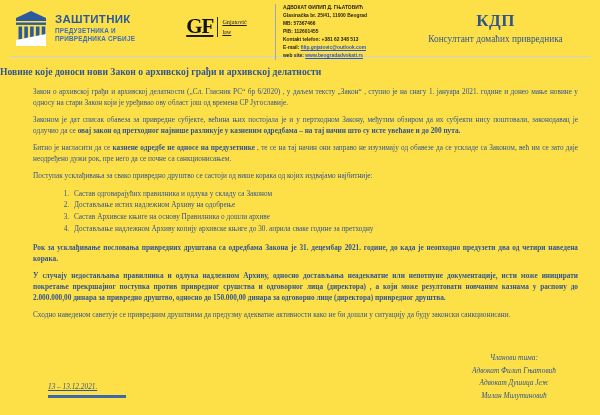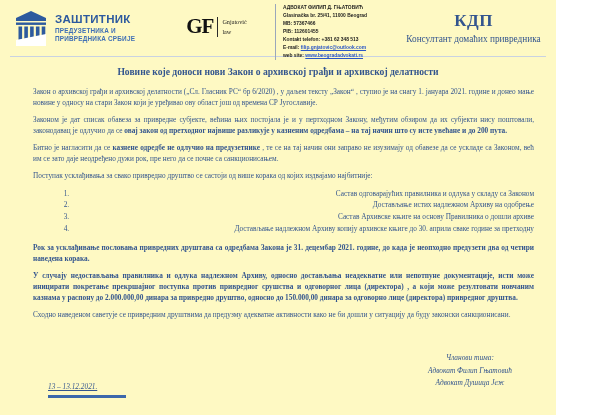--- a/index.html
+++ b/index.html
@@ -9,23 +9,23 @@
   }
   body {
     width: 600px;
     height: 415px;
     overflow: hidden;
     font-family: "Liberation Serif", serif;
     color: #33558e;
   }
   .page {
     position: relative;
-    width: 556px;
+    width: 600px;
     height: 415px;
-    background: #fef9c3;
+    background: #fde047;
     box-sizing: border-box;
   }
 
   
   .header {
     display: flex;
     align-items: flex-start;
     padding: 4px 10px 0 14px;
     height: 56px;
     box-sizing: border-box;
@@ -69,20 +69,21 @@
     display: flex;
     align-items: center;
     justify-content: center;
     padding-top: 12px;
   }
   .gf-wrap {
     display: flex;
     align-items: center;
     gap: 4px;
     color: #1b1b1b;
+    text-decoration: underline;
   }
   .gf-mark {
     font-family: "Liberation Serif", serif;
     font-weight: bold;
     font-size: 21px;
     letter-spacing: -1px;
     line-height: 1;
     color: #111;
   }
   .gf-rule {
@@ -136,21 +137,21 @@
   }
 
   .header-rule {
     height: 1px;
     background: #c9d2e2;
     margin: 0 10px 0 10px;
   }
 
   
   .doc-title {
-    text-align: center;
+    text-align: left;
     font-family: "Liberation Serif", serif;
     font-weight: bold;
     font-size: 9.6px;
     color: #33558e;
     margin: 9px 0 9px 0;
   }
   .content {
     padding: 0 22px 0 24px;
     font-size: 7.3px;
     line-height: 1.52;
@@ -165,21 +166,21 @@
 
   ol.steps {
     margin: 2px 0 7px 0;
     padding-left: 38px;
     font-size: 7.3px;
     line-height: 1.62;
   }
   ol.steps li {
     margin: 0;
     padding-left: 3px;
-    text-align: right;
+    text-align: left;
   }
 
   
   .signature {
     position: absolute;
     right: 44px;
     top: 352px;
     text-align: center;
     font-family: "Liberation Serif", serif;
     font-style: italic;
@@ -277,41 +278,42 @@
   </div>
 
   <div class="header-rule"></div>
 
   <div class="doc-title">Новине које доноси нови Закон о архивској грађи и архивској делатности</div>
 
   <div class="content">
     <div>
         <p><span>Закон о архивској грађи и архивској делатности („Сл. Гласник РС“ бр 6/2020) , у даљем тексту „Закон“ , ступио је на снагу 1. јануара 2021. године и донео мање новине у односу на стари Закон који је уређивао ову област још од времена СР Југославије.</span></p>
         <p><span>Законом је дат списак обавеза за привредне субјекте, већина њих постојала је и у пертходном Закону, међутим обзиром да их субјекти нису поштовали, законодавац је одлучио да се </span><b>овај закон од претходног највише разликује у казненим одредбама – на тај начин што су исте увећане и до 200 пута.</b></p>
-        <p><span> Битно је нагласити да се </span><b>казнене одредбе не одлучио на предузетнике</b><span> , те се на тај начин они заправо не изузимају од обавезе да се ускладе са Законом, већ им се зато даје неодређено дужи рок, пре него да се почне са санкционисањем.</span></p>
+        <p><span> Битно је нагласити да се </span><b>казнене одредбе не односе на предузетнике</b><span> , те се на тај начин они заправо не изузимају од обавезе да се ускладе са Законом, већ им се зато даје неодређено дужи рок, пре него да се почне са санкционисањем.</span></p>
         <p><span>Поступак усклађивања за свако привредно друштво се састоји од више корака од којих издвајамо најбитније:</span></p>
       </div>
     <ol class="steps">
         <li>Састав одговарајућих правилника и одлука у складу са Законом</li>
         <li>Достављање истих надлежном Архиву на одобрење</li>
         <li>Састав Архивске књиге на основу Правилника о дошли архиве</li>
         <li>Достављање надлежном Архиву копију архивске књиге до 30. априла сваке године за претходну</li>
       </ol>
     <div>
         <p><b>Рок за усклађивање пословања привредних друштава са одредбама Закона је 31. децембар 2021. године, до када је неопходно предузети два од четири наведена корака.</b></p>
         <p><b>У случају недостављања правилника и одлука надлежном Архиву, односно достављања неадекватне или непотпуне документације, исти може иницирати покретање прекршајног поступка против привредног срушства и одговорног лица (директора) , а који може резултовати новчаним казнама у распону до 2.000.000,00 динара за привредно друштво, односно до 150.000,00 динара за одговорно лице (директора) привредног друштва.</b></p>
         <p><span>Сходно наведеном саветује се привредним друштвима да предузму адекватне активности како не би дошли у ситуацију да буду законски санкционисани.</span></p>
       </div>
   </div>
 
   <div class="signature">
     <div>Чланови тима:</div>
     <div>
         <div>Адвокат Филип Гњатовић</div>
         <div>Адвокат Душица Јеж</div>
+        <div>Милан Милутиновић</div>
       </div>
   </div>
 
   <div class="date-block">
     <div class="date-text">13 – 13.12.2021.</div>
     <div class="date-bar"></div>
   </div>
 
 </div>
 

